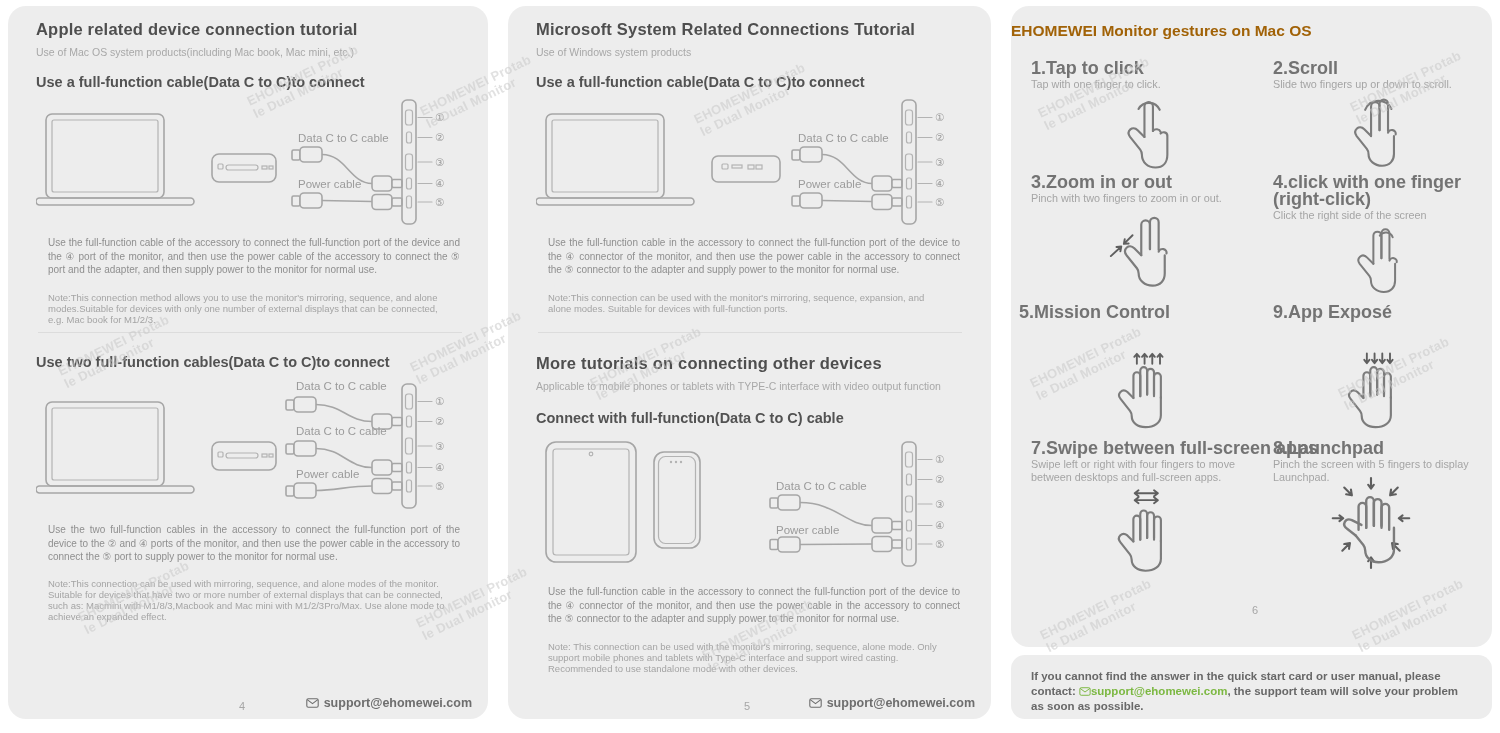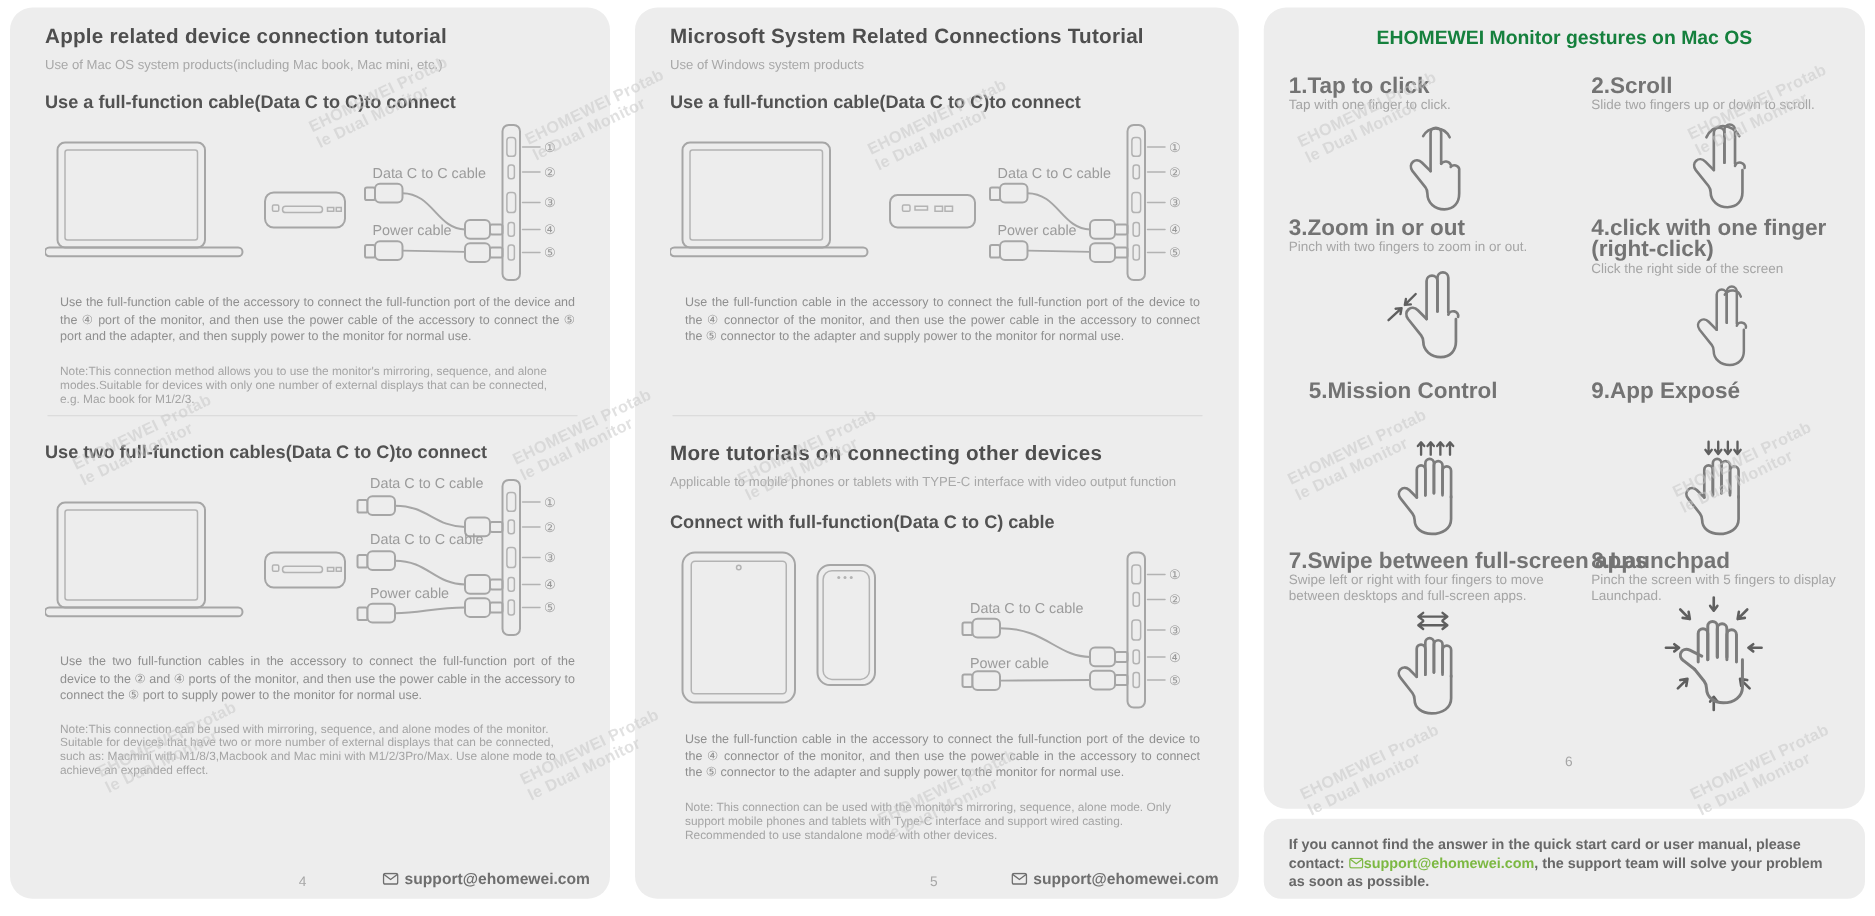--- a/index.html
+++ b/index.html
@@ -13,21 +13,21 @@
               background:var(--panel,#ededed);border-radius:14px;}
   .h1{position:absolute;left:28px;top:14px;font-size:16.5px;font-weight:bold;color:#4e4e4e;letter-spacing:.2px;}
   .sub{position:absolute;left:28px;top:40px;font-size:10.5px;color:#a8a8a8;}
   .h2{position:absolute;left:28px;font-size:14.5px;font-weight:bold;color:#525252;}
   .bodytext{position:absolute;left:40px;width:412px;font-size:10px;color:#8f8f8f;line-height:13.5px;text-align:justify;}
   .note{position:absolute;left:40px;width:402px;font-size:9.5px;color:#a4a4a4;line-height:11px;}
   .divider{position:absolute;left:30px;width:424px;height:1px;background:#dcdcdc;}
   .diagram{position:absolute;left:28px;}
   .pagenum{position:absolute;font-size:11px;color:#a6a6a6;}
   .mailrow{position:absolute;display:flex;align-items:center;gap:5px;font-size:12.5px;font-weight:bold;color:#6e6e6e;}
-  .p3title{position:absolute;left:0;top:16px;width:100%;text-align:center;font-size:15.5px;font-weight:bold;color:#15803d;}
+  .p3title{position:absolute;left:0;top:16px;width:100%;font-size:15.5px;font-weight:bold;color:#a16207;}
   .gname{position:absolute;font-size:18px;font-weight:bold;color:#737373;white-space:nowrap;}
   .gdesc{position:absolute;font-size:10.8px;color:#a5a5a5;line-height:13px;}
   .gicon{position:absolute;}
   .support-text{margin:0;padding:14px 20px 0 20px;font-size:11.5px;font-weight:bold;color:#686868;line-height:15px;}
   .mail-inline{color:var(--accent,#7cb842);white-space:nowrap;}
   .wm{position:absolute;transform:rotate(-26deg);color:#c9c9c9;opacity:.55;font-size:13px;
       font-weight:600;line-height:14px;letter-spacing:.3px;pointer-events:none;z-index:9;white-space:nowrap;}
   svg{display:block;}
   .line{fill:none;stroke:#a6a6a6;stroke-width:1.6;stroke-linecap:round;stroke-linejoin:round;}
   .thin{fill:none;stroke:#b3b3b3;stroke-width:1.2;stroke-linecap:round;}
@@ -206,20 +206,21 @@
         <path class="thin" d="M382,23.5 H396 M382,43.5 H396 M382,68 H396 M382,89.5 H396 M382,108 H396"></path>
         <text class="pn" x="404" y="27.3">①</text>
         <text class="pn" x="404" y="47.3">②</text>
         <text class="pn" x="404" y="71.8">③</text>
         <text class="pn" x="404" y="93.3">④</text>
         <text class="pn" x="404" y="111.8">⑤</text>
       </g>
     </svg>
 
     <div class="bodytext" style="top:230px">Use the full-function cable in the accessory to connect the full-function port of the device to the ④ connector of the monitor, and then use the power cable in the accessory to connect the ⑤ connector to the adapter and supply power to the monitor for normal use.</div>
+    <div class="note" style="top:286px">Note:This connection can be used with the monitor's mirroring, sequence, expansion, and alone modes. Suitable for devices with full-function ports.</div>
     <div class="divider" style="top:326px"></div>
     <div class="h1" style="top:348px">More tutorials on connecting other devices</div>
     <div class="sub" style="top:374px">Applicable to mobile phones or tablets with TYPE-C interface with video output function</div>
     <div class="h2" style="top:404px">Connect with full-function(Data C to C) cable</div>
 
     <svg class="diagram" style="top:430px" width="424" height="148" viewBox="0 0 424 148">
       <g>
         <rect class="line" x="10" y="6" width="90" height="120" rx="10"></rect>
         <rect class="thin" x="17" y="13" width="76" height="106" rx="3"></rect>
         <circle class="thin" cx="55" cy="18" r="1.8"></circle>
@@ -315,21 +316,21 @@
     <div class="gname" style="left:262px;top:183px">(right-click)</div>
     <div class="gdesc" style="left:262px;top:203px;width:214px">Click the right side of the screen</div>
     <svg class="gicon" style="left:334px;top:216px" width="68" height="74" viewBox="0 0 80 92">
       <path class="hand" d="M41,17 a9,9 0 0 1 16,2"></path>
       <path class="hand" d="M33,52 V17 a5,5 0 0 1 10,0 v28"></path>
       <path class="hand" d="M43,45 V14 a5,5 0 0 1 10,0 v32"></path>
       <path class="hand" d="M53,48 a4.5,4 0 0 1 9,2"></path>
       <path class="hand" d="M33,52 l-8,-8 c-6,-6 -14,1 -9,8 l12,15 c1.5,2 2,4 2,6 c0,8 7,14 16,14 c9,0 14,-6 14,-14 V52"></path>
     </svg>
 
-    <div class="gname" style="left:36px;top:296px">5.Mission Control</div>
+    <div class="gname" style="left:8px;top:296px">5.Mission Control</div>
     <svg class="gicon" style="left:100px;top:344px" width="74" height="84" viewBox="0 0 86 98">
       <g class="arw">
         <path d="M30,16 V5 M27,8 L30,4.5 L33,8"></path>
         <path d="M39,16 V5 M36,8 L39,4.5 L42,8"></path>
         <path d="M48,16 V5 M45,8 L48,4.5 L51,8"></path>
         <path d="M57,16 V5 M54,8 L57,4.5 L60,8"></path>
       </g>
       <path class="hand" d="M26,56 V30 a4,4 0 0 1 8,0 v24"></path>
       <path class="hand" d="M34,54 V24 a4,4 0 0 1 8,0 v28"></path>
       <path class="hand" d="M42,52 V26 a4,4 0 0 1 8,0 v26"></path>

